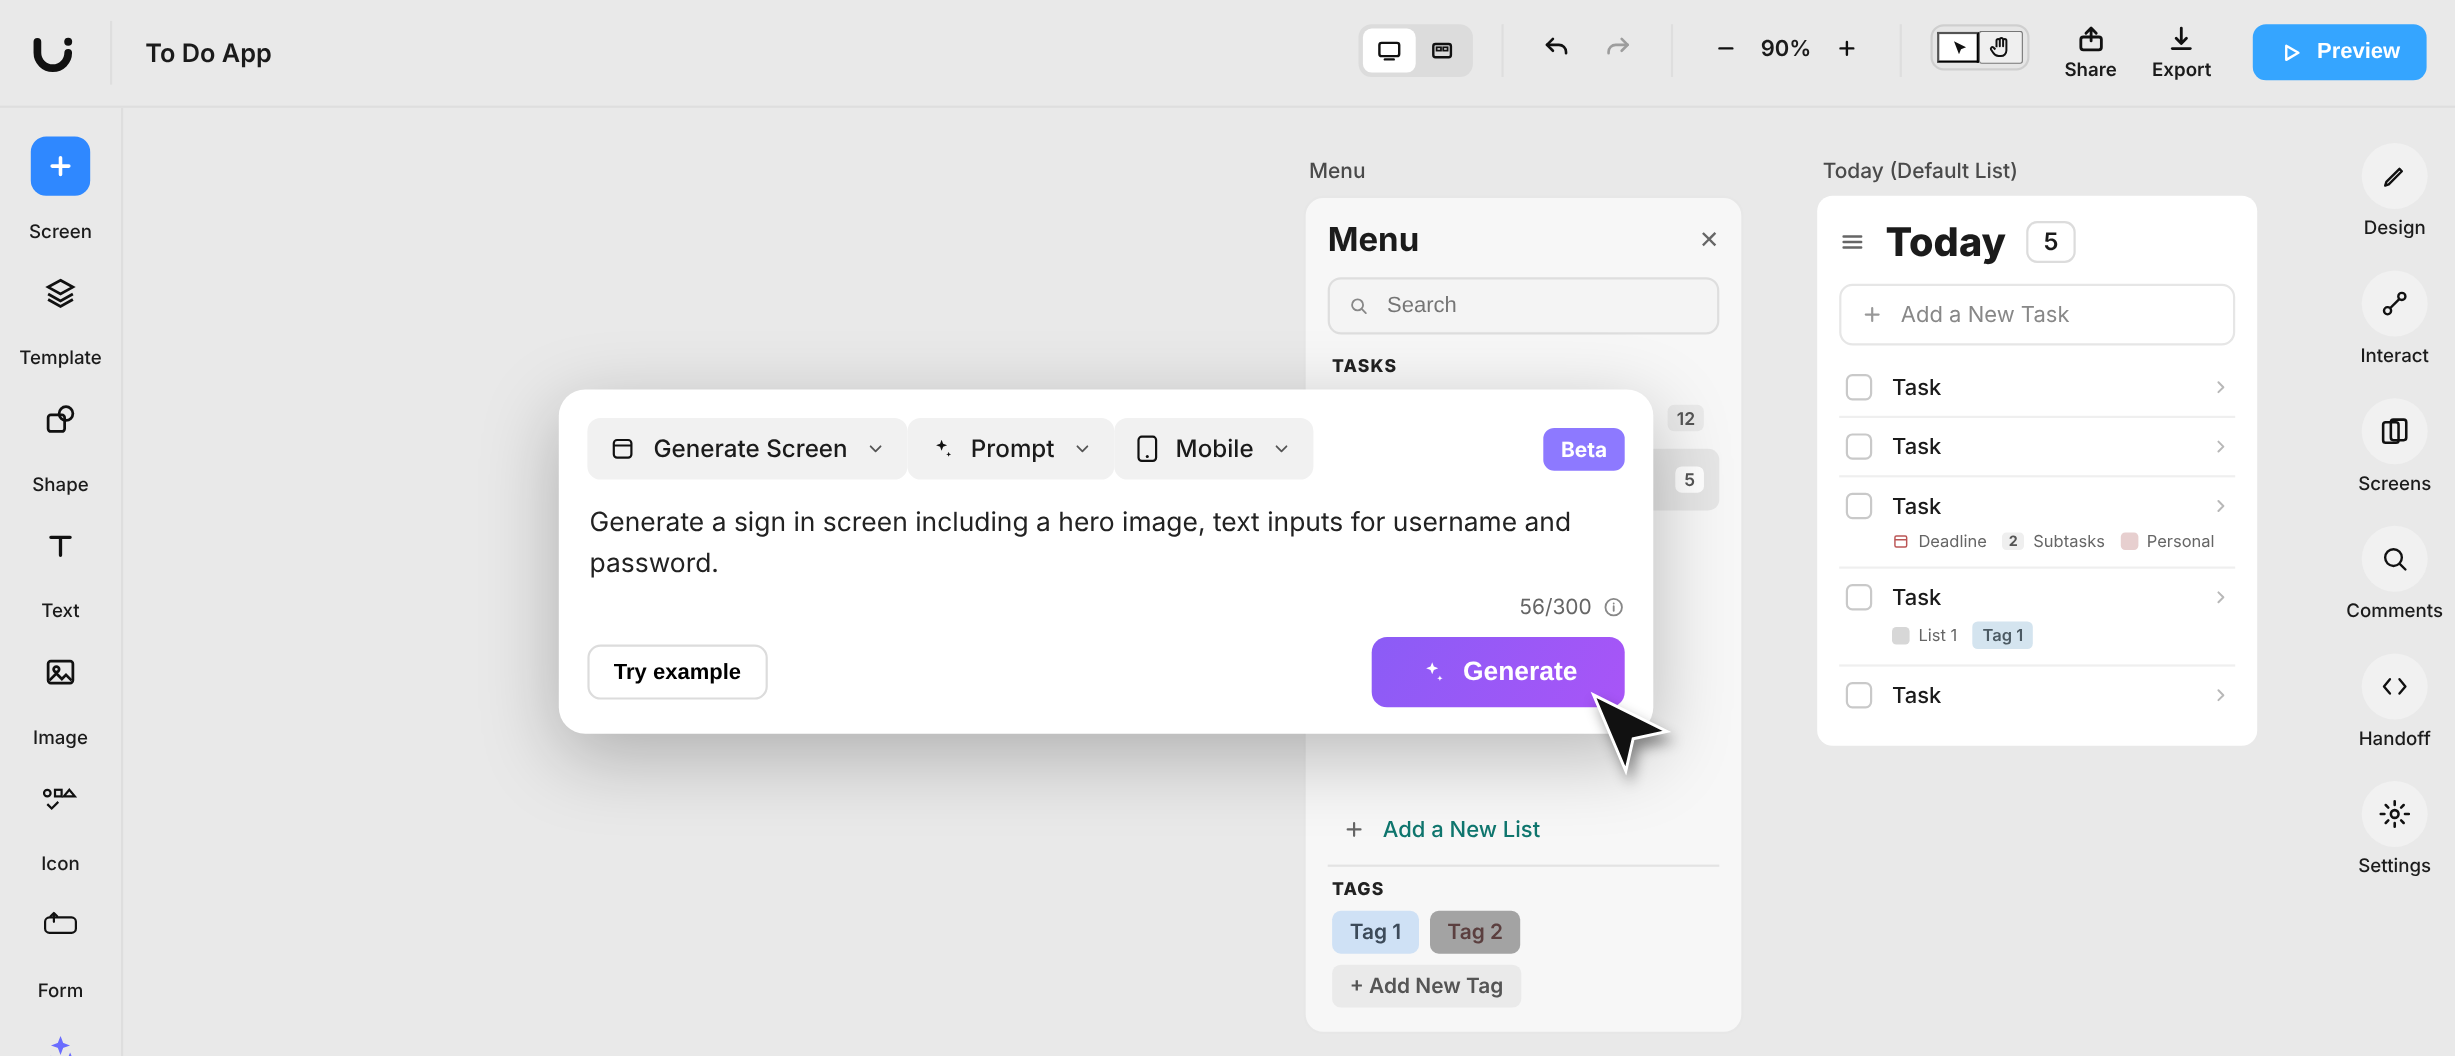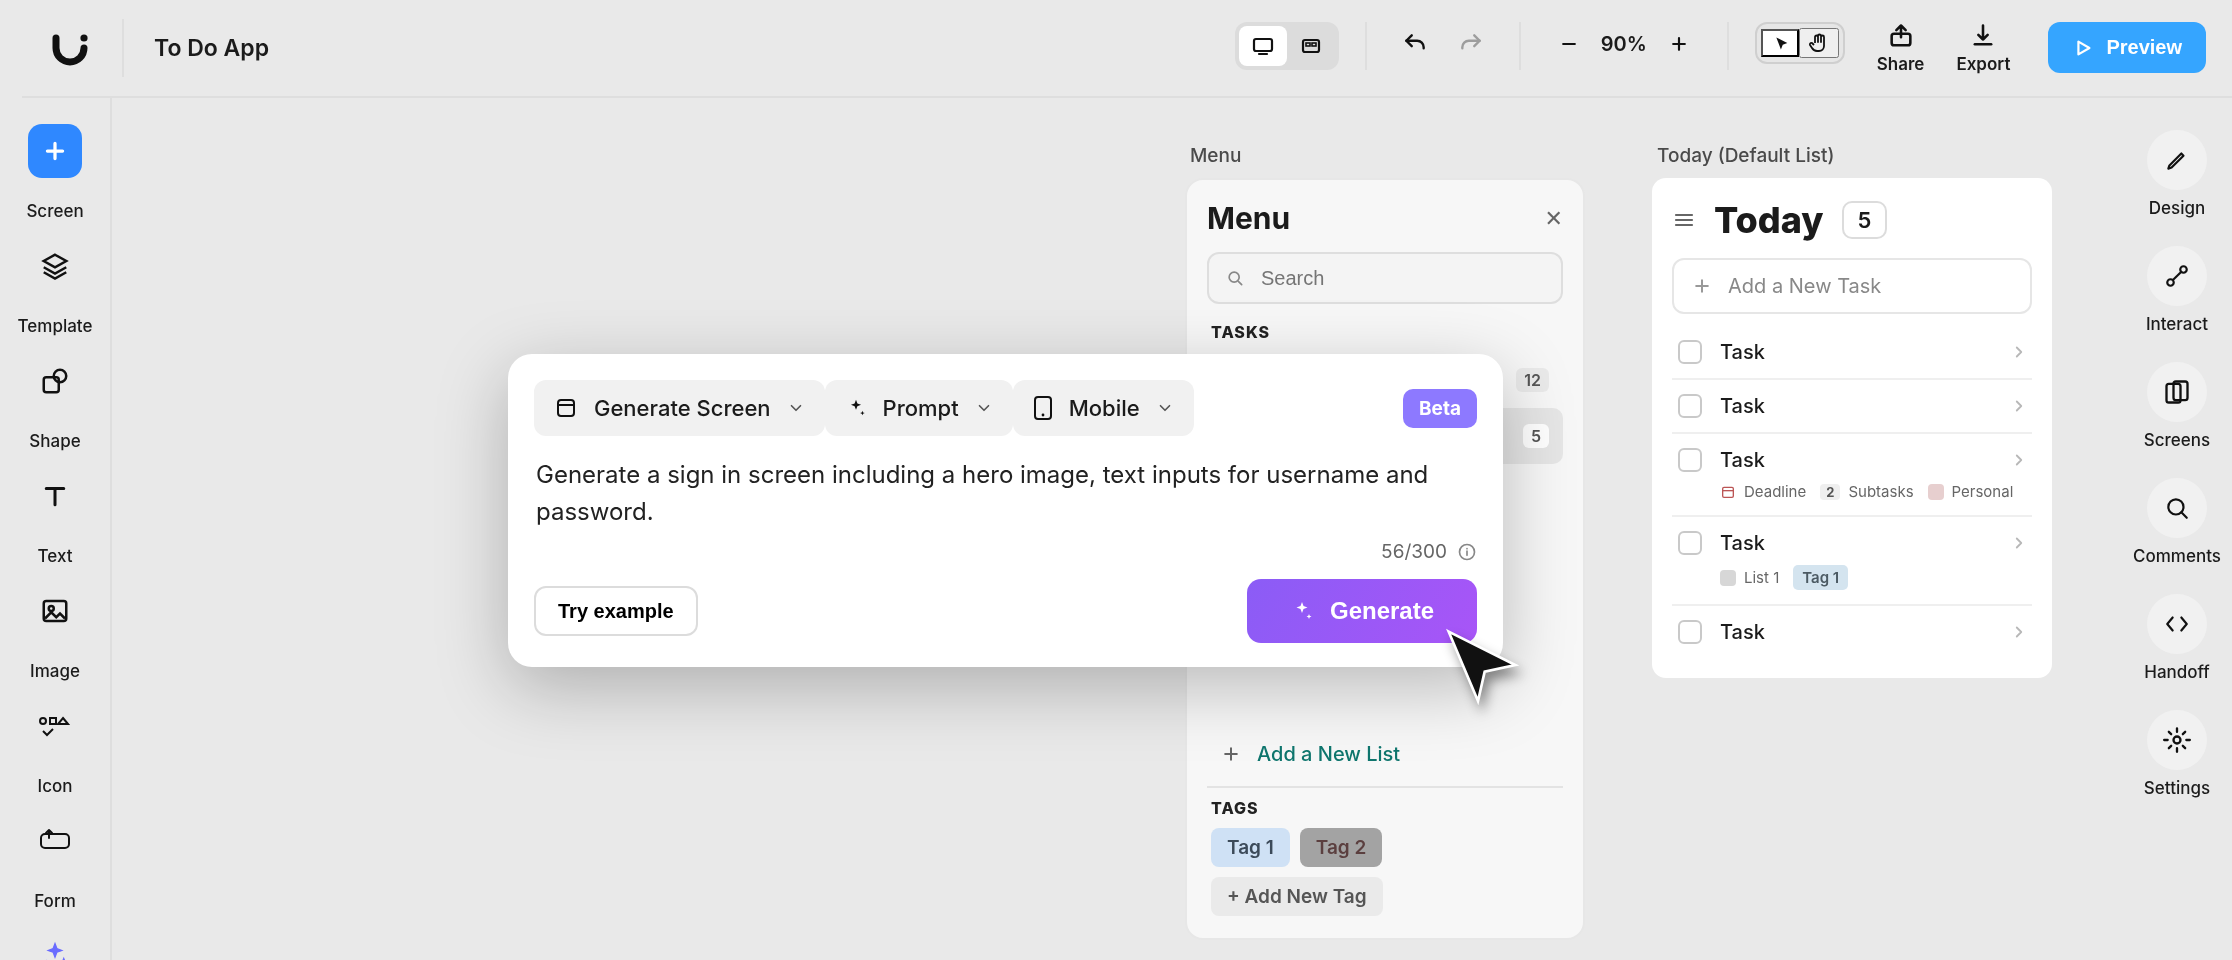--- a/index.html
+++ b/index.html
@@ -15,21 +15,21 @@
     --purple2:#a855f7;
     --chip:#e4e4e4;
     --chip-blue:#d9e9ff;
     --magic:#6a6cff;
   }
   *{box-sizing:border-box;}
   html,body{margin:0;padding:0;width:2232px;height:960px;background:var(--bg);font-family:Inter,"Segoe UI",Arial,sans-serif;color:var(--text);overflow:hidden;}
   svg{display:block;}
 
   
-  .topbar{position:absolute;left:0;right:0;top:0;height:98px;display:flex;align-items:center;padding:0 26px;border-bottom:2px solid #dedede;margin-left:22px;}
+  .topbar{position:absolute;left:0;right:0;top:0;height:98px;display:flex;align-items:center;padding:0 26px;border-bottom:2px solid #dedede;}
   .logo{width:44px;height:44px;display:flex;align-items:center;justify-content:center;}
   .vdiv{width:2px;height:58px;background:#dedede;margin:0 30px;}
   .project-title{font-size:23px;font-weight:600;}
   .topbar-right{margin-left:auto;display:flex;align-items:flex-start;gap:12px;}
   .seg{display:flex;align-items:center;background:#dcdcdc;border-radius:12px;padding:4px;}
   .seg .seg-btn{width:48px;height:40px;border:none;background:transparent;border-radius:8px;display:flex;align-items:center;justify-content:center;cursor:pointer;}
   .seg .seg-btn.active{background:#fff;}
   .vdiv2{width:2px;height:48px;background:#dedede;margin:0 14px;}
   .icon-btn{width:44px;height:44px;border:none;background:transparent;border-radius:10px;display:flex;align-items:center;justify-content:center;cursor:pointer;}
   .zoom{display:flex;align-items:center;gap:10px;}

